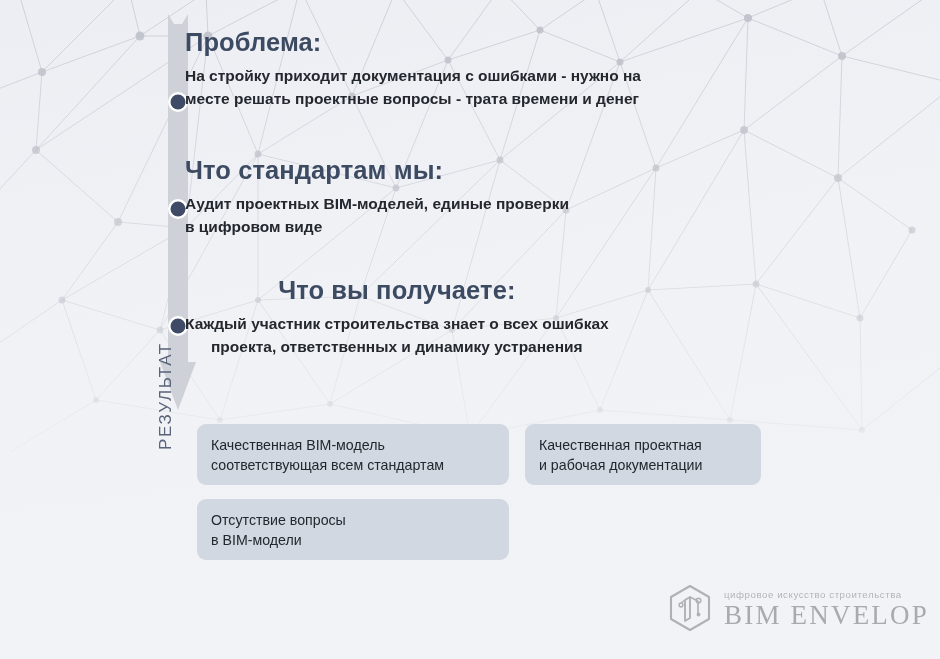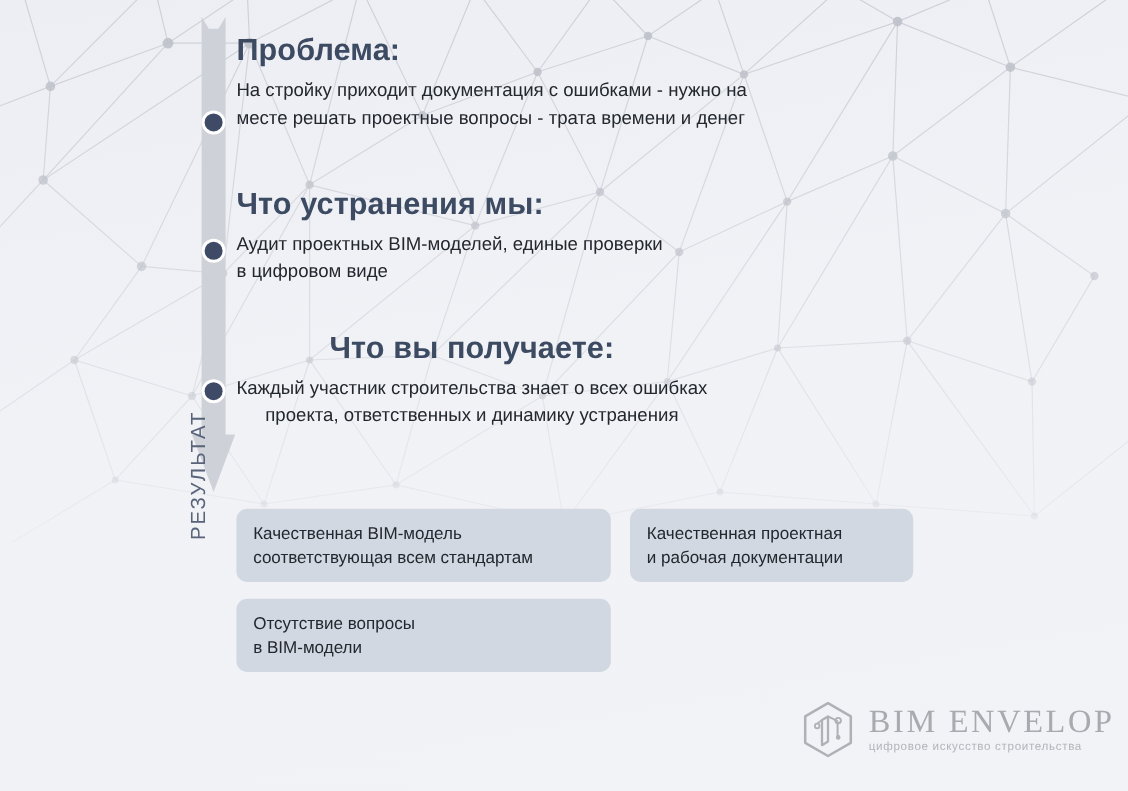--- a/index.html
+++ b/index.html
@@ -34,36 +34,37 @@
     position: absolute;
     left: 160px;
     top: 14px;
     width: 36px;
     height: 396px;
   }
 
   
   .section {
     position: absolute;
-    left: 197px;
+    left: 185px;
   }
   .section-title {
     font-size: 25.5px;
     font-weight: bold;
     color: #3c4a62;
     letter-spacing: 0.1px;
     margin: 0 0 7px 0;
     white-space: nowrap;
   }
   .section-body {
     font-size: 15.5px;
     color: #23272e;
     line-height: 23px;
     margin: 0;
     white-space: pre-line;
+    font-weight: bold;
   }
 
   #section-problem { top: 28px; }
   #section-offer   { top: 156px; }
   #section-gain    { top: 276px; text-align: center; }
 
   
   #result-label {
     position: absolute;
     left: 153px;
@@ -316,21 +317,21 @@
   </g>
 </svg>
 
 <div class="section" id="section-problem">
   <h2 class="section-title">Проблема:</h2>
   <p class="section-body">На стройку приходит документация с ошибками - нужно на
 месте решать проектные вопросы - трата времени и денег</p>
 </div>
 
 <div class="section" id="section-offer">
-  <h2 class="section-title">Что устранения мы:</h2>
+  <h2 class="section-title">Что стандартам мы:</h2>
   <p class="section-body">Аудит проектных BIM-моделей, единые проверки
 в цифровом виде</p>
 </div>
 
 <div class="section" id="section-gain">
   <h2 class="section-title">Что вы получаете:</h2>
   <p class="section-body">Каждый участник строительства знает о всех ошибках
 проекта, ответственных и динамику устранения</p>
 </div>
 
@@ -350,16 +351,16 @@
     <path d="M22,2 L41,13 L41,35 L22,46 L3,35 L3,13 Z" fill="none" stroke="#b0b1b6" stroke-width="2.1" stroke-linejoin="round"></path>
     <path d="M17,16 L17,37 L22,34 L22,13 Z" fill="none" stroke="#b0b1b6" stroke-width="1.9" stroke-linejoin="round"></path>
     <path d="M22,13 L30,17" fill="none" stroke="#b0b1b6" stroke-width="1.7"></path>
     <path d="M30,17 L30,30" fill="none" stroke="#b0b1b6" stroke-width="1.7"></path>
     <path d="M17,16 L13,19" fill="none" stroke="#b0b1b6" stroke-width="1.5"></path>
     <circle cx="30.5" cy="16.5" r="2.3" fill="none" stroke="#b0b1b6" stroke-width="1.6"></circle>
     <circle cx="30.5" cy="30.5" r="1.9" fill="#b0b1b6"></circle>
     <circle cx="13" cy="21" r="1.9" fill="none" stroke="#b0b1b6" stroke-width="1.5"></circle>
   </svg>
   <div id="logo-text">
+    <div id="logo-tagline">цифровое искусство строительства</div>
     <div id="logo-wordmark">BIM ENVELOP</div>
-    <div id="logo-tagline">цифровое искусство строительства</div>
   </div>
 </div>
 
 </body></html>

